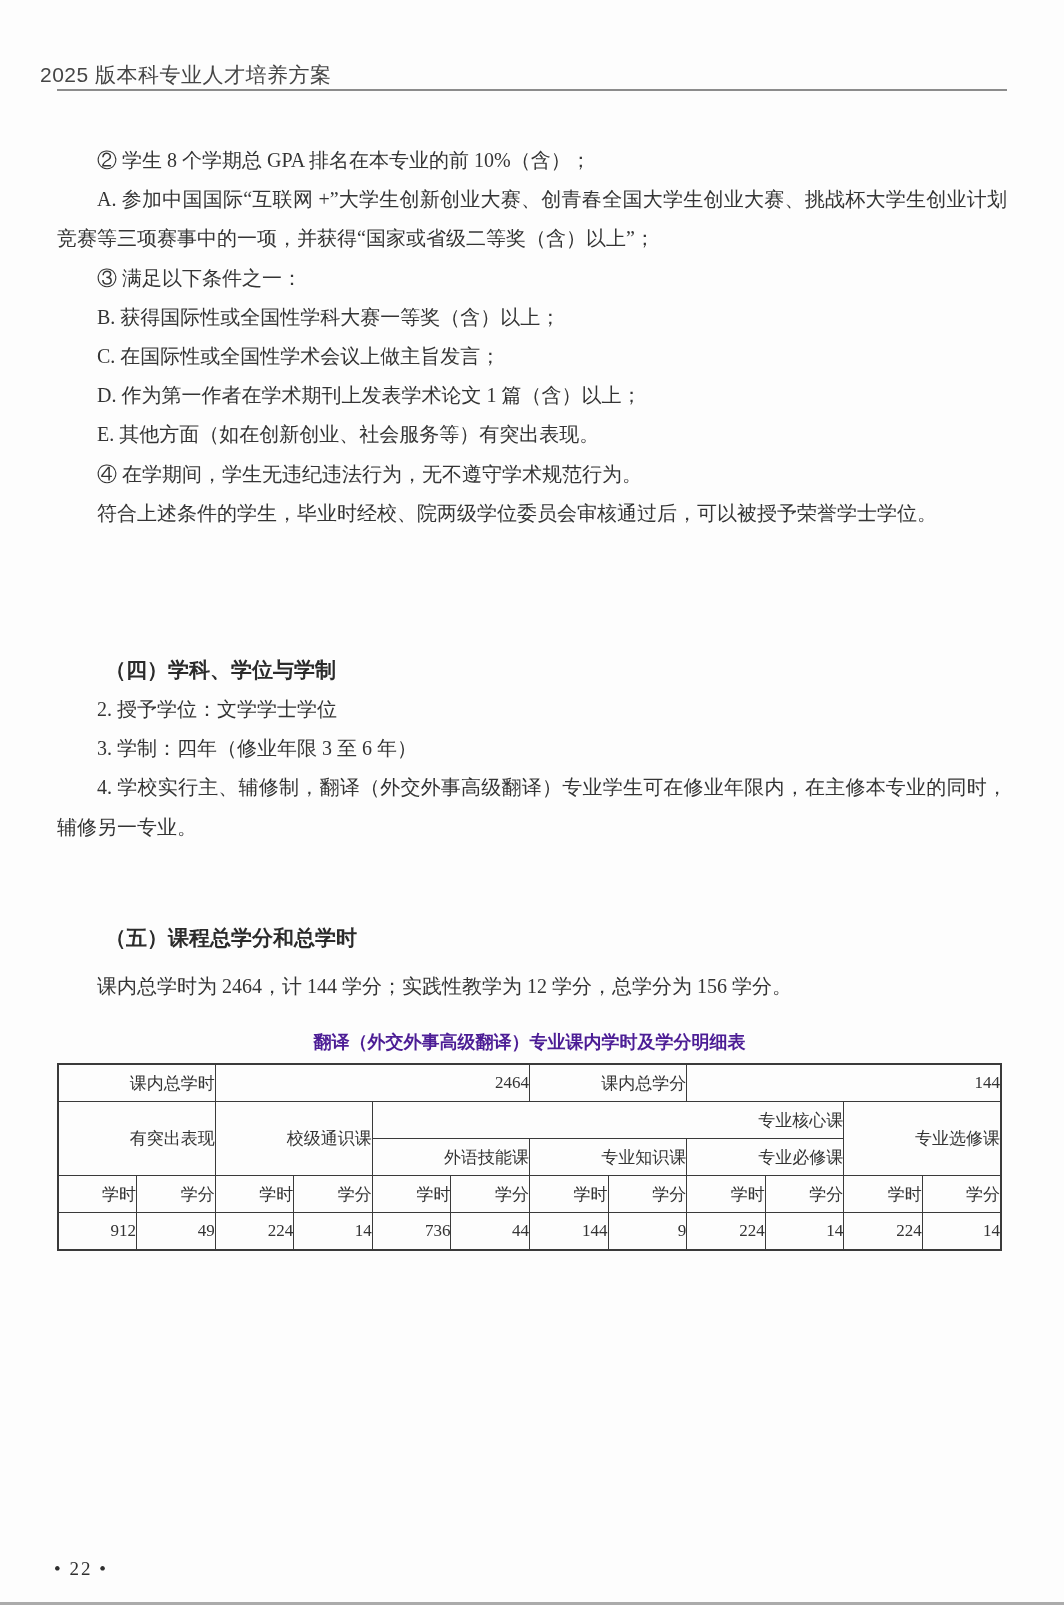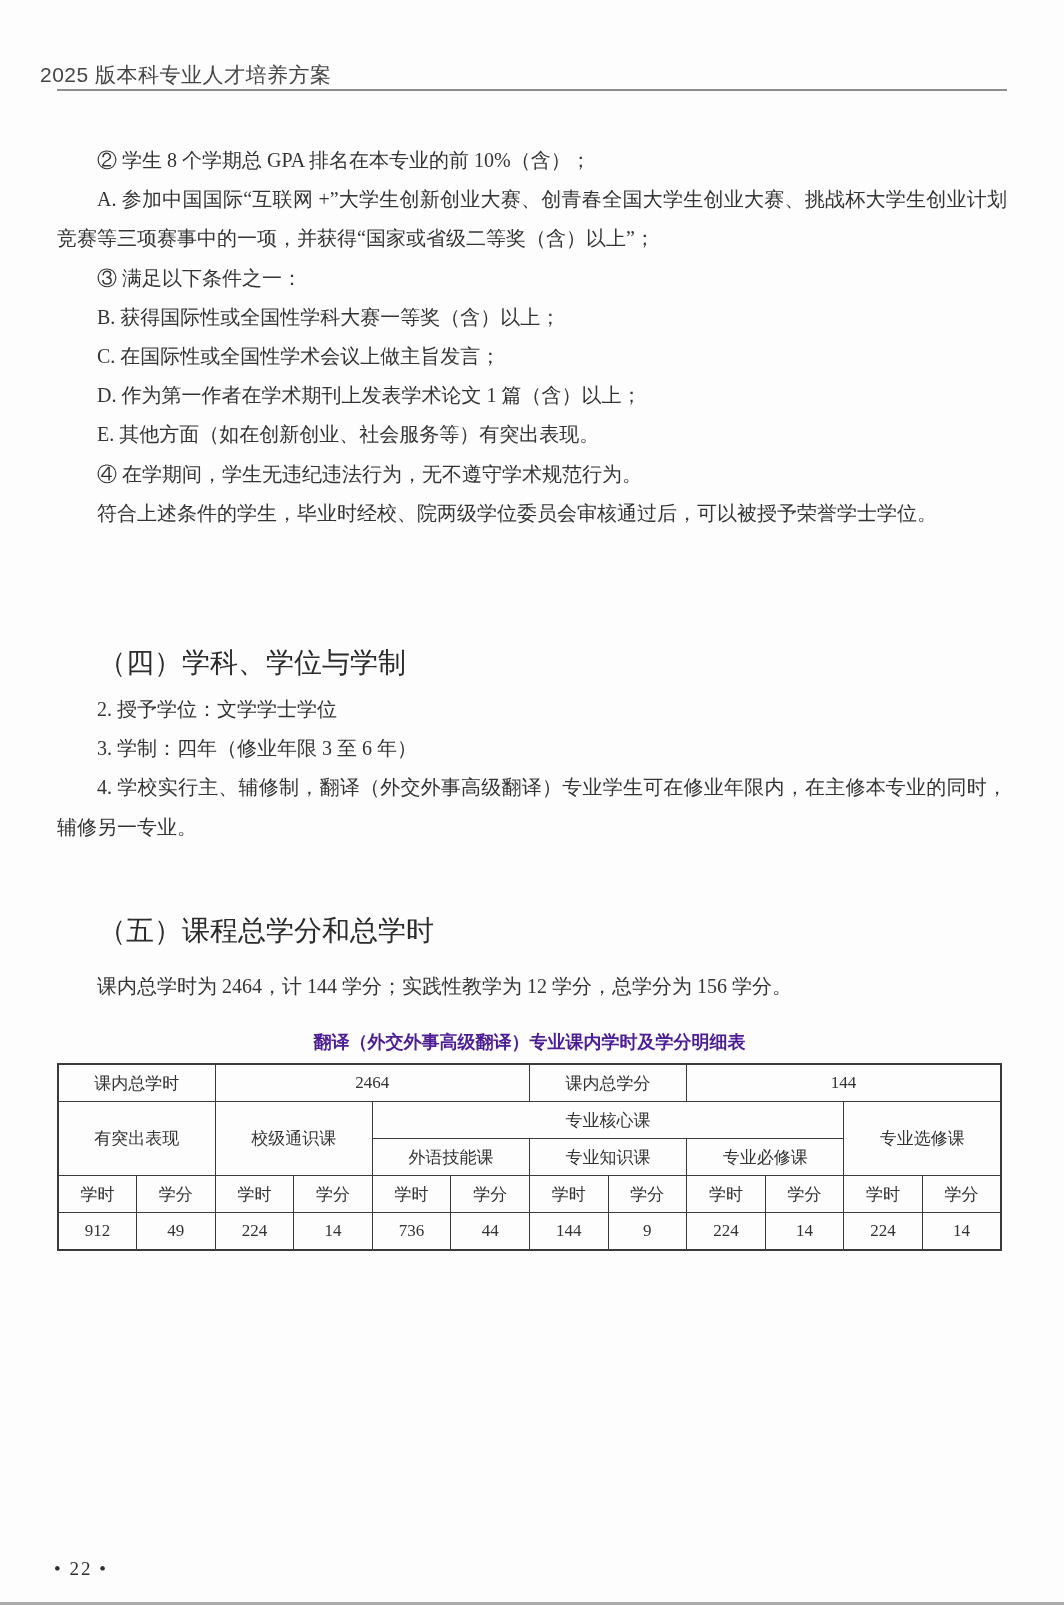--- a/index.html
+++ b/index.html
@@ -37,24 +37,24 @@
     text-align: justify;
     color: #343434;
   }
   .honor-block  { position: absolute; top: 141px; left: 57px; width: 950px; }
   .items-block  { position: absolute; top: 690px; left: 57px; width: 950px; }
   .sec-heading {
     position: absolute;
     left: 57px; width: 950px;
     padding-left: 36px;
     box-sizing: border-box;
-    margin: 5px;
+    margin: 12px;
     font-family: "Liberation Sans", "DejaVu Sans", sans-serif;
-    font-weight: 400;
-    font-size: 28px;
+    font-weight: 700;
+    font-size: 21px;
     line-height: 34px;
     color: #2b2b2b;
   }
   #heading4 { top: 641px; }
   #heading5 { top: 909px; }
   .sec5-para {
     position: absolute;
     top: 967px; left: 57px; width: 950px;
   }
   .table-caption {
@@ -72,21 +72,21 @@
     top: 1063px; left: 57px;
     width: 945px;
     border-collapse: collapse;
     table-layout: fixed;
     border: 2px solid #3a3a3a;
   }
   .detail-table td {
     border: 1px solid #3a3a3a;
     height: 36px;
     padding: 0;
-    text-align: center;
+    text-align: right;
     vertical-align: middle;
     font-family: "Liberation Serif", "DejaVu Serif", serif;
     font-size: 17px;
     color: #333;
   }
   .page-footer {
     position: absolute;
     top: 1558px; left: 54px;
     font-size: 19px;
     letter-spacing: 2px;

